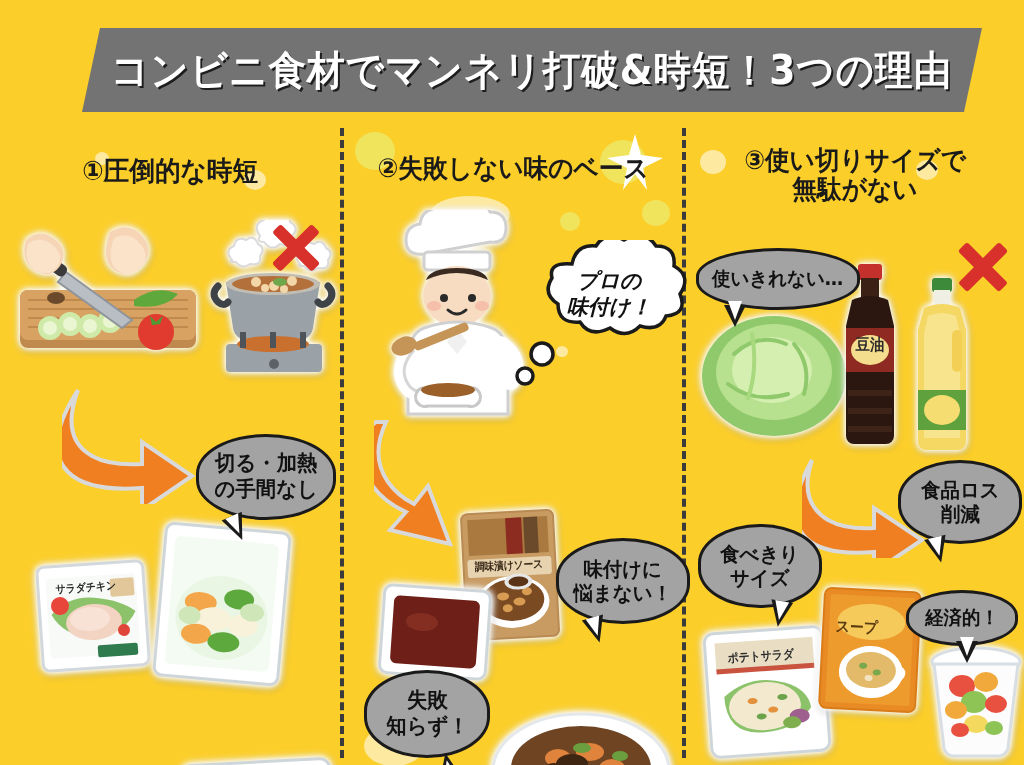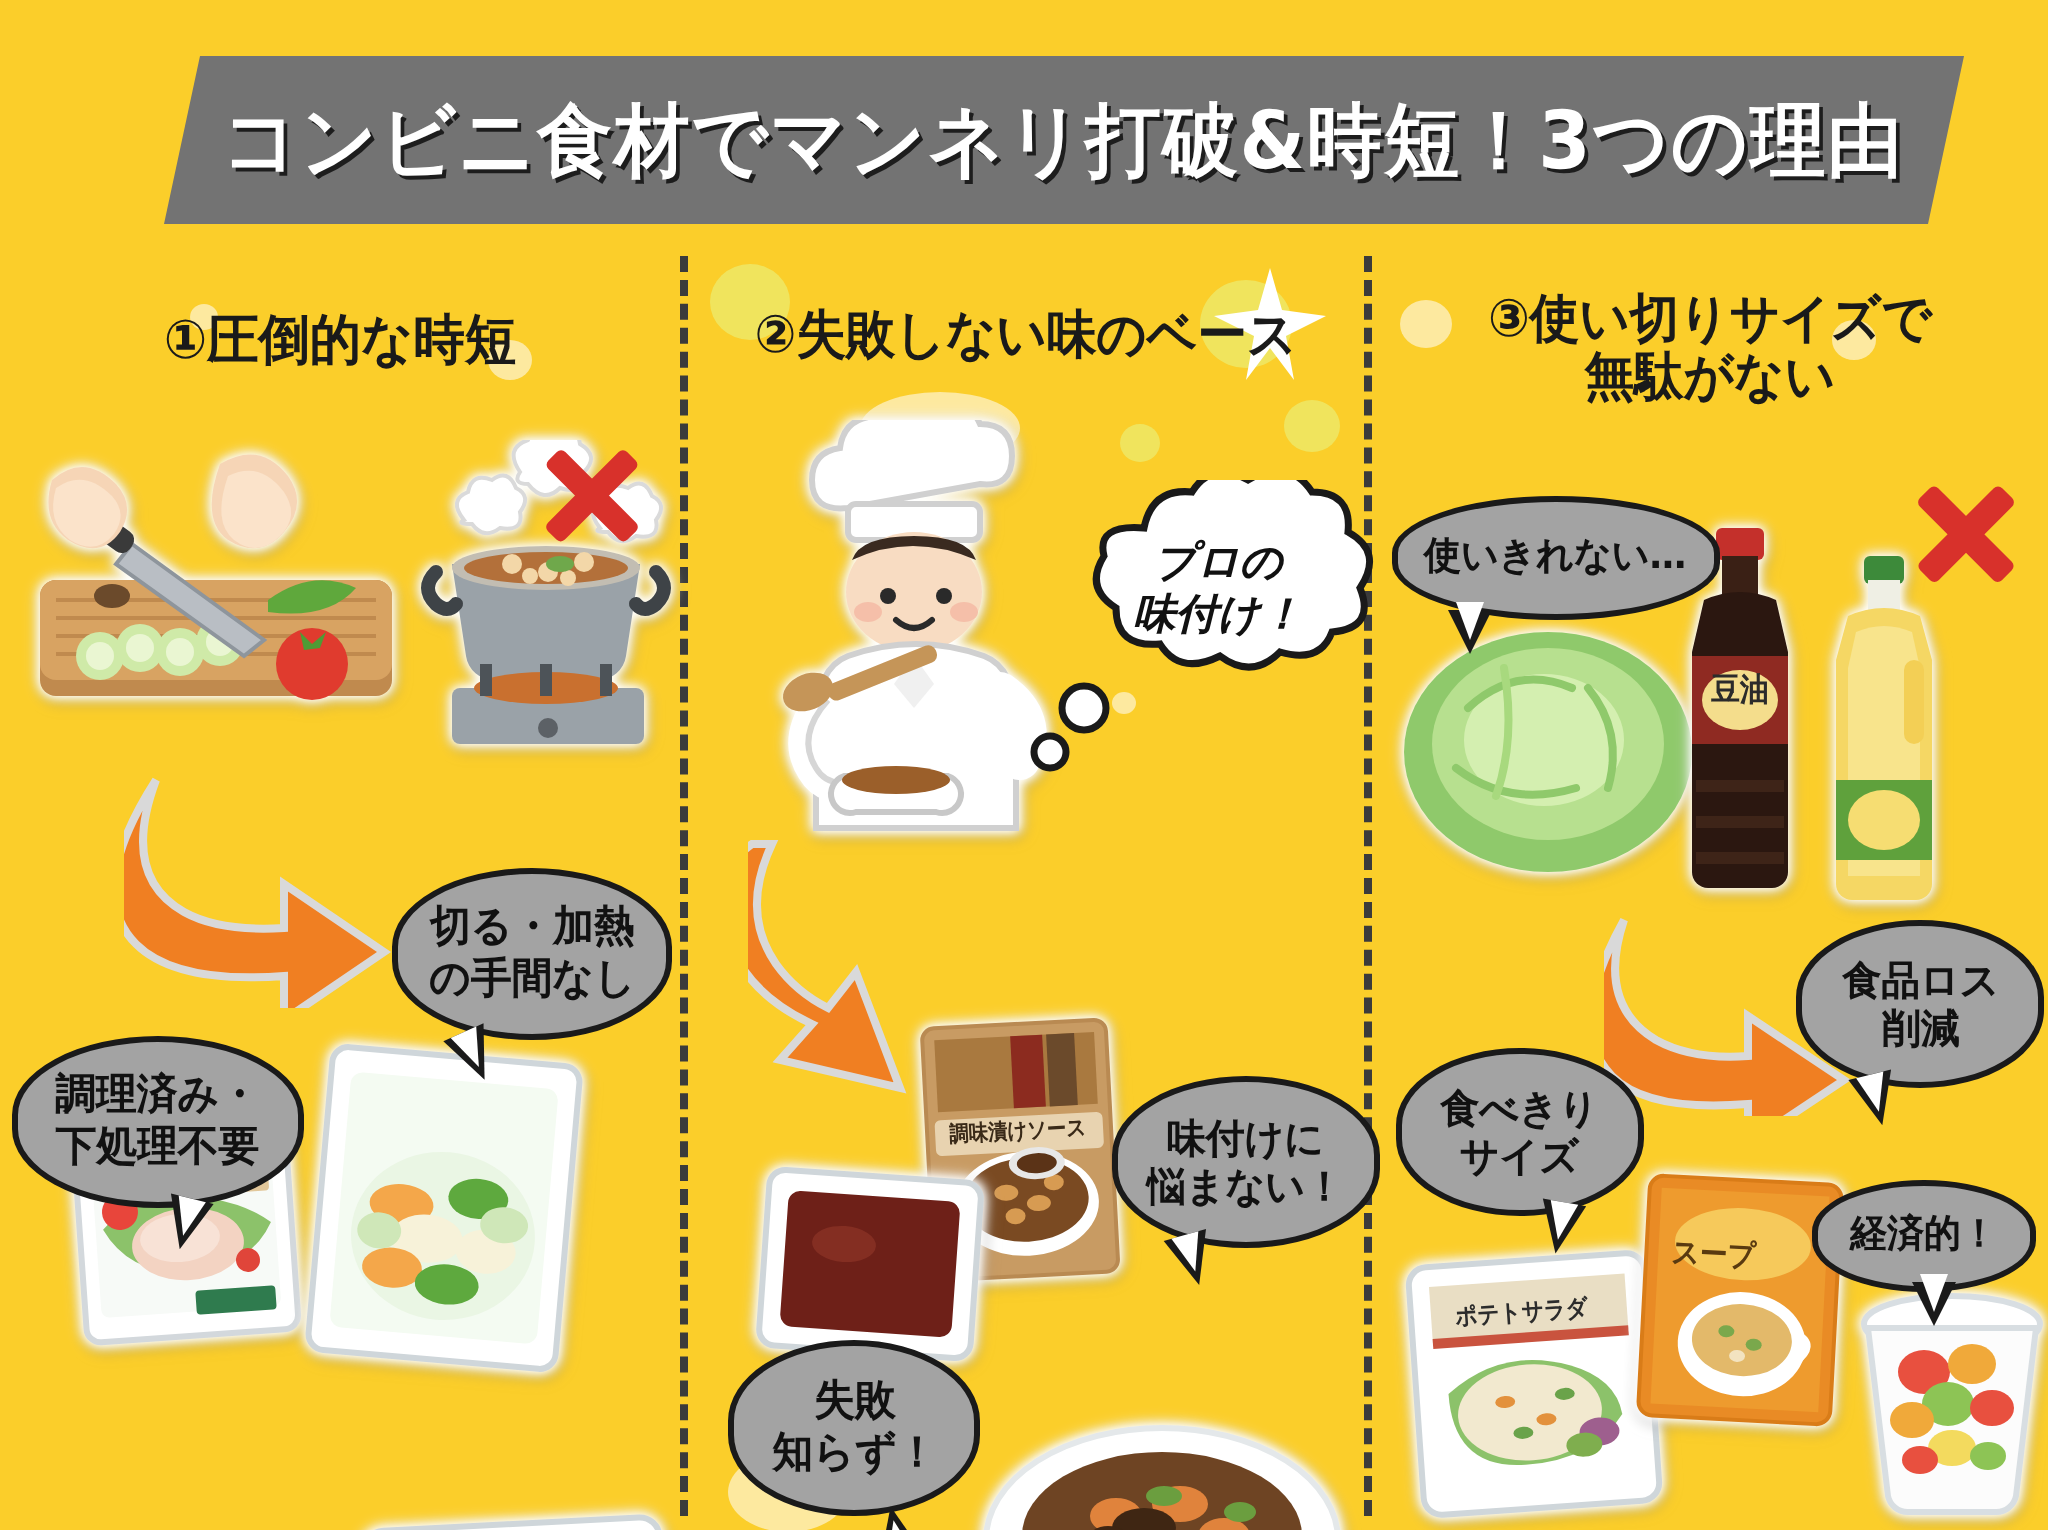--- a/index.html
+++ b/index.html
@@ -261,25 +261,20 @@
         <ellipse cx="40" cy="56" rx="10" ry="6" fill="#6AA34A"></ellipse>
       </g>
     </svg>
 
     <div class="bubble" style="left:196px;top:306px;width:140px;height:86px;font-size:21px;">
       <div class="txt">切る・加熱
 の手間なし</div>
       <div class="tail tail-dn" style="left:20%;bottom:-24px;transform:rotate(-24deg);"></div>
     </div>
 
-    <div class="bubble" style="left:6px;top:390px;width:146px;height:86px;font-size:21px;">
-      <div class="txt">調理済み・
-下処理不要</div>
-      <div class="tail tail-dn" style="left:52%;bottom:-24px;transform:rotate(14deg);"></div>
-    </div>
 
   </div>
 
   <div class="col col2">
     <div class="col-head">②失敗しない味のベース</div>
 
     <svg class="art sticker" style="left:44px;top:82px;width:150px;height:210px;" viewBox="0 0 150 210">
 
       <path d="M36 44 q-18 2 -18 -14 q0 -14 14 -16 q2 -16 20 -16 q10 -12 26 -4 q18 -6 24 8 q16 0 16 16 q0 16 -16 14 z" fill="#FFFFFF" stroke="#D0D0D0" stroke-width="3"></path>
       <rect x="36" y="42" width="66" height="18" rx="4" fill="#FFFFFF" stroke="#D0D0D0" stroke-width="3"></rect>

